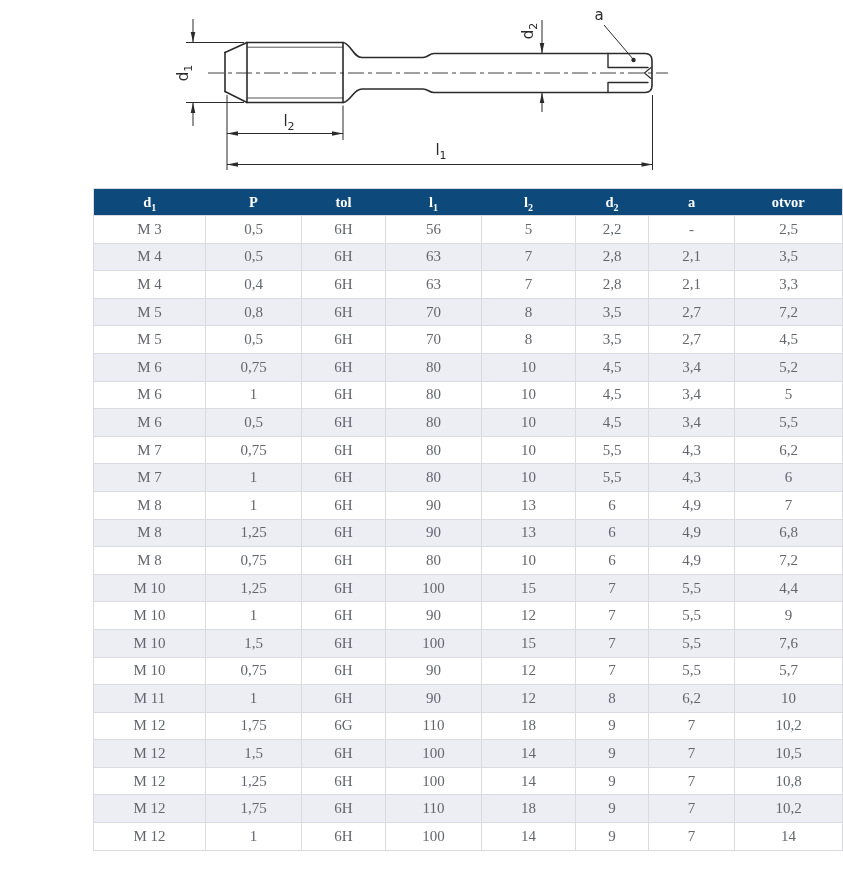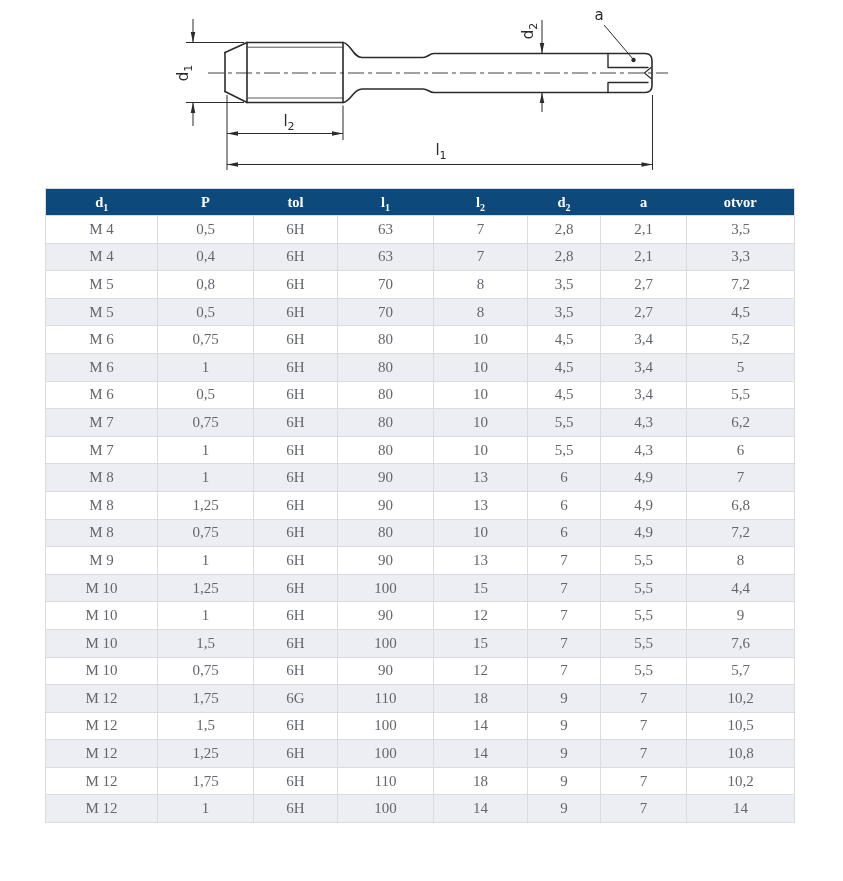--- a/index.html
+++ b/index.html
@@ -31,20 +31,21 @@
 
   
   #spec-table-wrap{
     position:absolute;left:45px;top:188px;width:749px;
   }
   table{
     width:749px;
     table-layout:fixed;
     border-collapse:collapse;
     border:1px solid var(--border,#d9dbe0);
+    margin-left:48px;
   }
   thead th{
     background:var(--header-bg,#0d4a7b);
     color:var(--header-text,#ffffff);
     font-family:"Liberation Serif", serif;
     font-weight:bold;
     font-size:14.5px;
     height:26px;
     padding:0;
     text-align:center;
@@ -145,20 +146,30 @@
             <th><span>tol</span><sub></sub></th>
             <th><span>l</span><sub>1</sub></th>
             <th><span>l</span><sub>2</sub></th>
             <th><span>d</span><sub>2</sub></th>
             <th><span>a</span><sub></sub></th>
             <th><span>otvor</span><sub></sub></th>
           </tr>
       </thead>
       <tbody>
           <tr>
+            <td>M 3</td>
+            <td>0,5</td>
+            <td>6H</td>
+            <td>56</td>
+            <td>5</td>
+            <td>2,2</td>
+            <td>-</td>
+            <td>2,5</td>
+          </tr>
+          <tr>
             <td>M 4</td>
             <td>0,5</td>
             <td>6H</td>
             <td>63</td>
             <td>7</td>
             <td>2,8</td>
             <td>2,1</td>
             <td>3,5</td>
           </tr>
           <tr>
@@ -265,30 +276,20 @@
             <td>M 8</td>
             <td>0,75</td>
             <td>6H</td>
             <td>80</td>
             <td>10</td>
             <td>6</td>
             <td>4,9</td>
             <td>7,2</td>
           </tr>
           <tr>
-            <td>M 9</td>
-            <td>1</td>
-            <td>6H</td>
-            <td>90</td>
-            <td>13</td>
-            <td>7</td>
-            <td>5,5</td>
-            <td>8</td>
-          </tr>
-          <tr>
             <td>M 10</td>
             <td>1,25</td>
             <td>6H</td>
             <td>100</td>
             <td>15</td>
             <td>7</td>
             <td>5,5</td>
             <td>4,4</td>
           </tr>
           <tr>
@@ -313,20 +314,30 @@
           </tr>
           <tr>
             <td>M 10</td>
             <td>0,75</td>
             <td>6H</td>
             <td>90</td>
             <td>12</td>
             <td>7</td>
             <td>5,5</td>
             <td>5,7</td>
+          </tr>
+          <tr>
+            <td>M 11</td>
+            <td>1</td>
+            <td>6H</td>
+            <td>90</td>
+            <td>12</td>
+            <td>8</td>
+            <td>6,2</td>
+            <td>10</td>
           </tr>
           <tr>
             <td>M 12</td>
             <td>1,75</td>
             <td>6G</td>
             <td>110</td>
             <td>18</td>
             <td>9</td>
             <td>7</td>
             <td>10,2</td>

